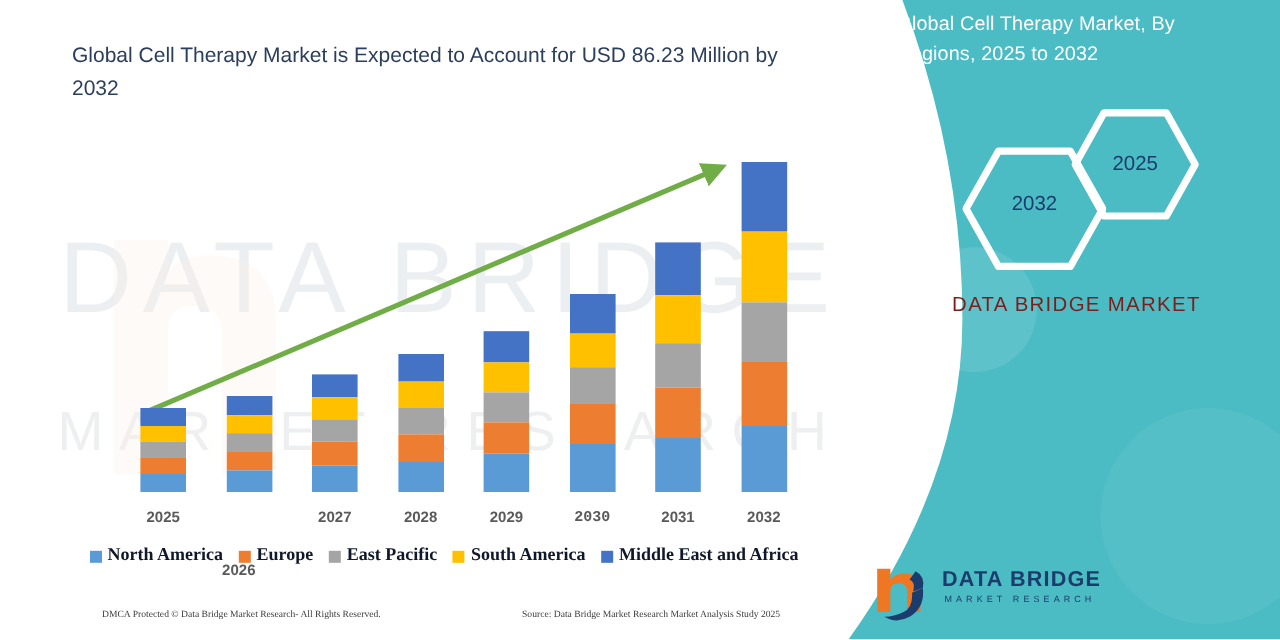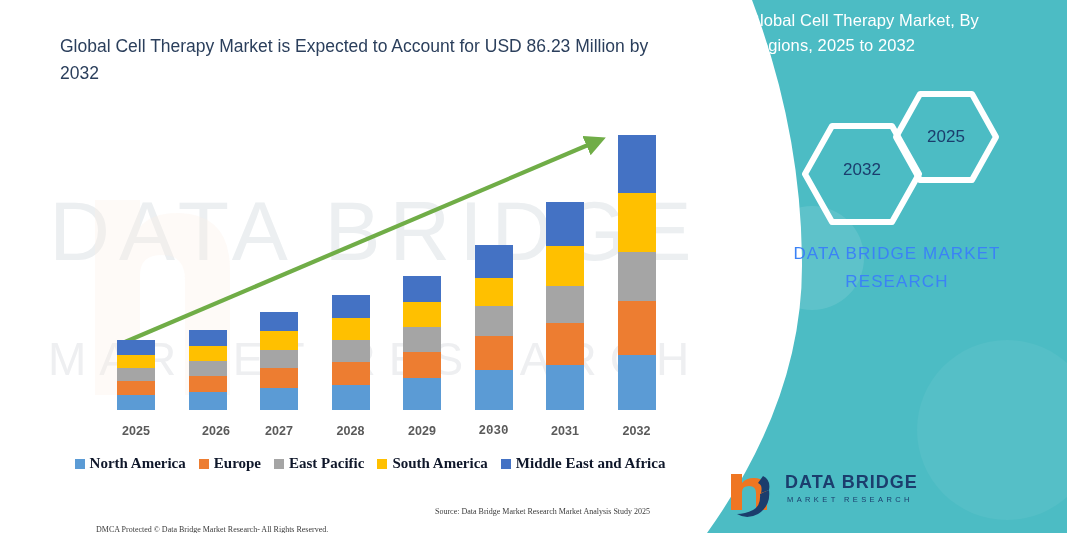--- a/index.html
+++ b/index.html
@@ -60,21 +60,21 @@
     color: #1b3d6d;
     font-size: 17px;
     font-family: "Liberation Sans", sans-serif;
   }
   .brand-text {
     position: absolute;
     top: 240px;
     left: 50px;
     width: 280px;
     text-align: center;
-    color: #3b82f6;
+    color: #7f1d1d;
     font-size: 17px;
     line-height: 28px;
     letter-spacing: 1.1px;
     font-family: "Liberation Sans", sans-serif;
   }
   .logo-wrap {
     position: absolute;
     left: 10px;
     top: 470px;
     width: 210px;
@@ -171,26 +171,25 @@
   }
   .footer {
     position: absolute;
     top: 505px;
     left: 0;
     width: 740px;
     height: 22px;
   }
   .footer-left {
     position: absolute;
-    left: 96px;
+    left: 85px;
     top: 2px;
     font-size: 8px;
     color: #3b3b3b;
     font-family: "Liberation Serif", serif;
-    margin-top: 18px;
   }
   .footer-right {
     position: absolute;
     left: 403px;
     top: 2px;
     font-size: 8px;
     color: #3b3b3b;
     font-family: "Liberation Serif", serif;
     padding-left: 32px;
   }
@@ -275,21 +274,21 @@
           <div class="seg" style="height: 58.4249px; background: rgb(68, 114, 196);"></div>
           <div class="seg" style="height: 58.4249px; background: rgb(255, 192, 0);"></div>
           <div class="seg" style="height: 49.359px; background: rgb(165, 165, 165);"></div>
           <div class="seg" style="height: 53.3883px; background: rgb(237, 125, 49);"></div>
           <div class="seg" style="height: 55.4029px; background: rgb(91, 155, 213);"></div>
         </div>
       </div>
 
     <div id="xlabels-layer">
         <div class="xlabel" style="left: 101px;">2025</div>
-        <div class="xlabel" style="left: 181px;">2026</div>
+        <div class="xlabel" style="left: 164px; margin-top: 44px;">2026</div>
         <div class="xlabel" style="left: 244px;">2027</div>
         <div class="xlabel" style="left: 315.5px;">2028</div>
         <div class="xlabel" style="left: 387px;">2029</div>
         <div class="xlabel" style="left: 458.5px; font-family: Liberation Mono, monospace;">2030</div>
         <div class="xlabel" style="left: 530px;">2031</div>
         <div class="xlabel" style="left: 601.5px;">2032</div>
       </div>
 
     <div class="legend" id="legend-layer">
         <div class="legend-item">
@@ -337,21 +336,20 @@
       <div class="hex-label" style="left:0px; top:60px; width:120px;">2032</div>
 
       <svg class="hex" style="left:90px; top:-10px; width:108px; height:94px;" viewBox="0 0 108 94">
         <polygon points="28,4 80,4 104,47 80,90 28,90 4,47" fill="none" stroke="#ffffff" stroke-width="6" stroke-linejoin="round"></polygon>
       </svg>
       <div class="hex-label" style="left:90px; top:27px; width:108px;">2025</div>
     </div>
 
     <div class="brand-text">
       <div>DATA BRIDGE MARKET</div>
-      <div>RESEARCH</div>
     </div>
 
     <div class="logo-wrap">
       <svg style="position:absolute;left:8px;top:0;width:60px;height:48px;" viewBox="0 0 60 48">
         <path d="M6,4 L6,40 L17,40 L17,22 Q17,16 24,16 Q31,16 31,23 L31,40 L42,40 L42,21 Q42,8 29,8 Q21,8 17,13 L17,4 Z" fill="#ef7622"></path>
         <path d="M12,44 Q22,50 33,44 Q46,36 44,20 L35,24 Q36,36 28,40 Q20,44 12,44 Z" fill="#1b3d6d"></path>
         <path d="M44,20 Q46,10 38,6 L33,13 Q38,15 36,23 Z" fill="#1b3d6d"></path>
       </svg>
       <div class="logo-main">DATA BRIDGE</div>
       <div class="logo-sub">MARKET RESEARCH</div>

